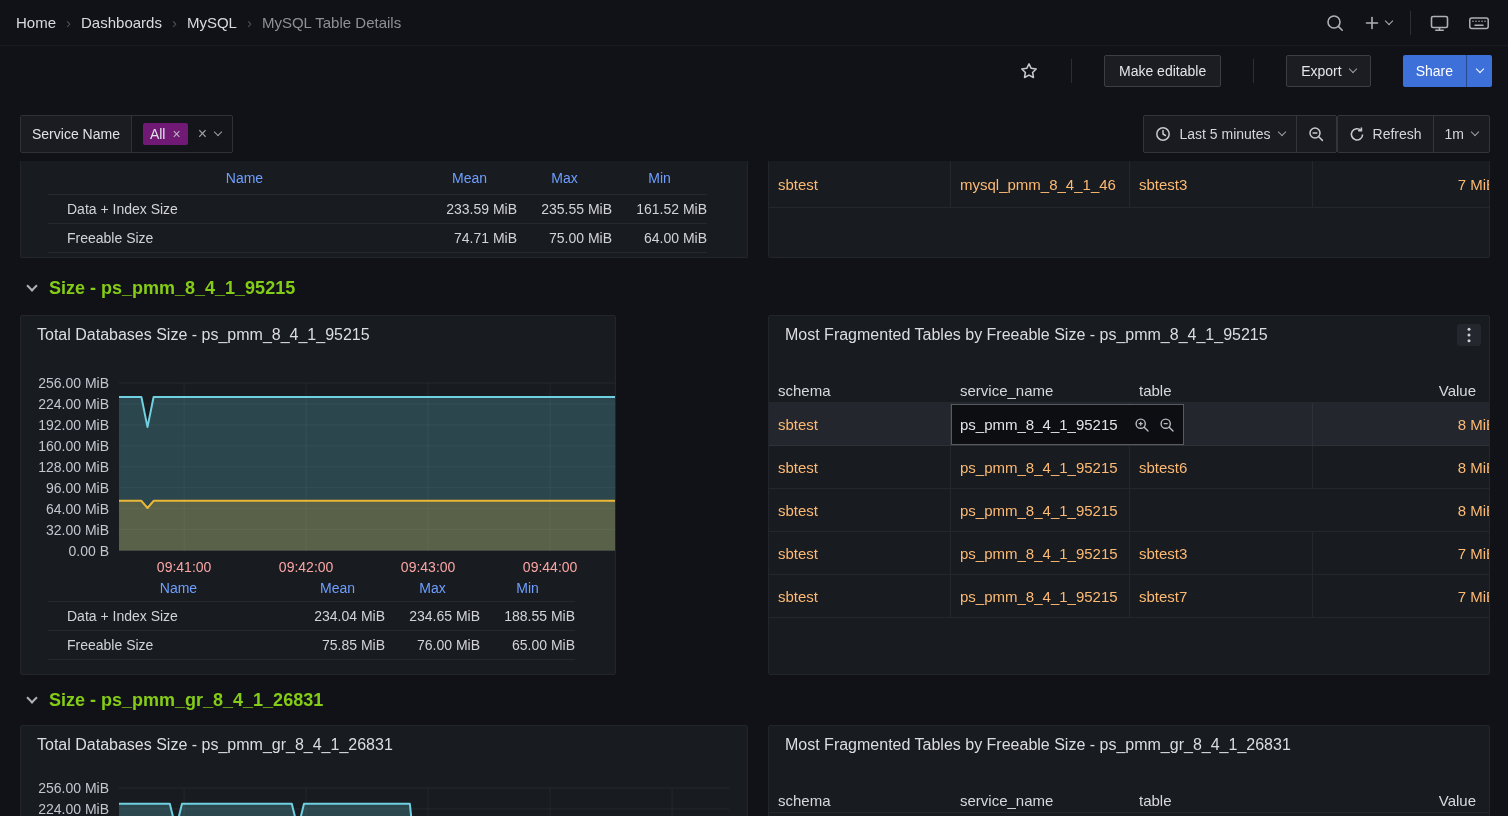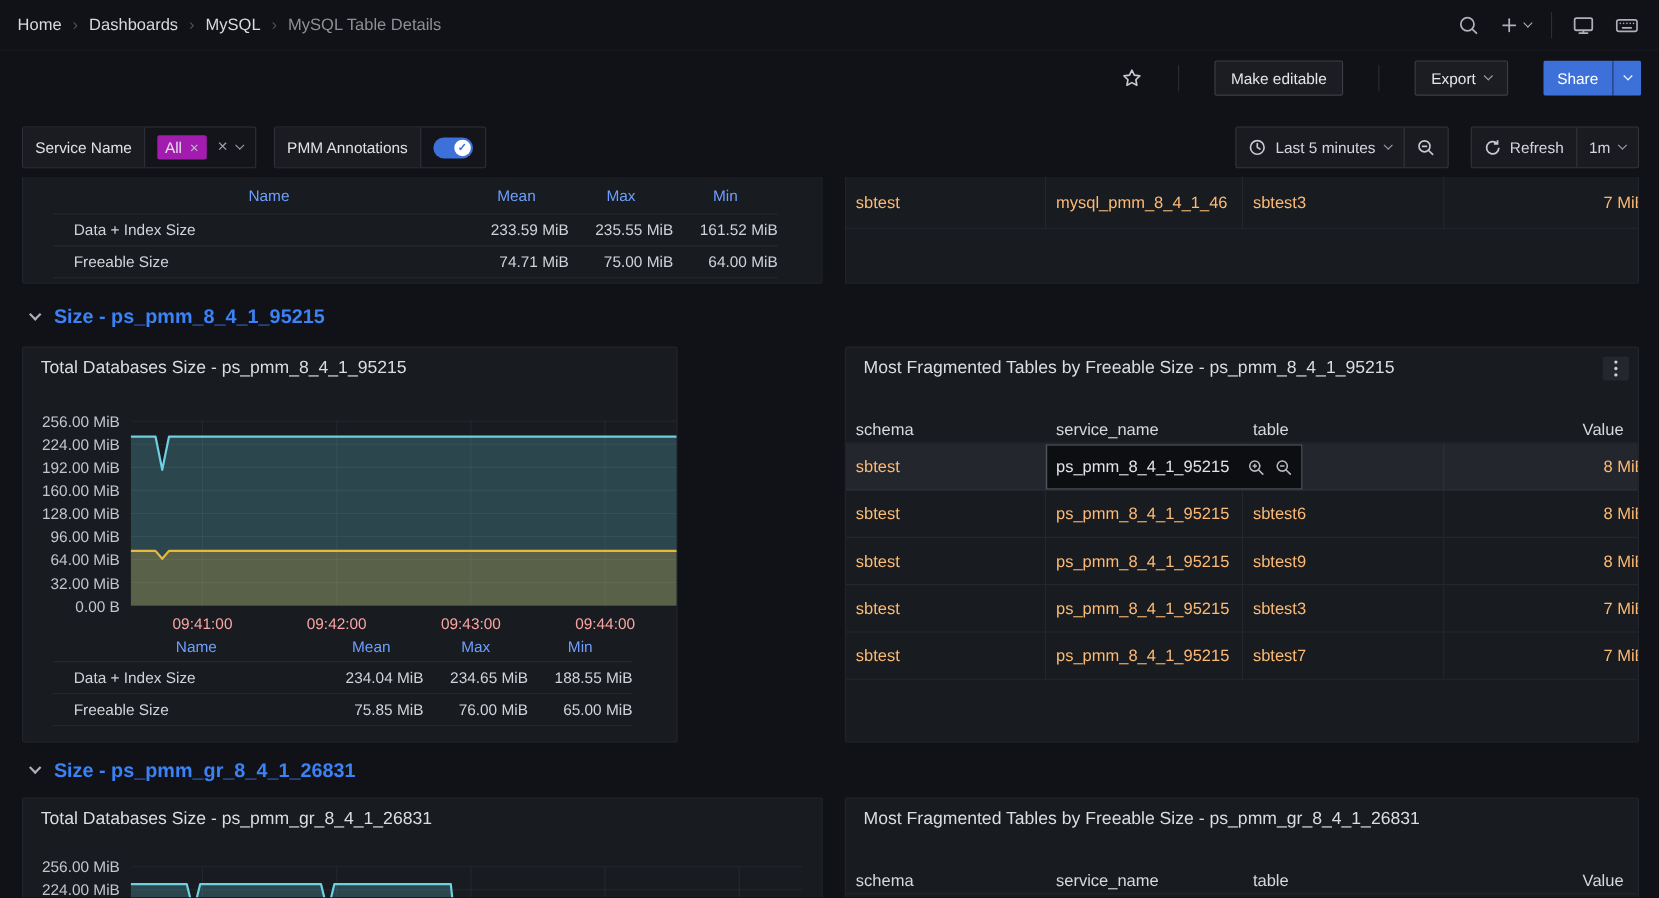--- a/index.html
+++ b/index.html
@@ -39,27 +39,27 @@
        width:26px;display:flex;align-items:center;justify-content:center;color:#fff;}
 
   
   .chev{display:inline-block;width:7px;height:7px;border-right:1.6px solid currentColor;
         border-bottom:1.6px solid currentColor;transform:rotate(45deg);margin-top:-4px;}
   .chev.sm{width:6px;height:6px;}
 
   
   .toolbar{height:60px;padding:19px 18px 0 20px;display:flex;justify-content:space-between;}
   .tb-left{display:flex;gap:16px;}
-  .tb-right{display:flex;gap:20px;}
+  .tb-right{display:flex;gap:0;}
   .ctl{display:flex;height:38px;border:1px solid var(--ctl-border);border-radius:2px;
        background:var(--ctl-bg);align-items:stretch;}
   .ctl .lbl{background:var(--ctl-label);display:flex;align-items:center;padding:0 11px;
        font-size:14px;font-weight:500;color:#e0e1e6;border-right:1px solid var(--ctl-border);}
   .ctl .val{display:flex;align-items:center;gap:8px;padding:0 11px;font-size:15px;color:var(--text-bright);cursor:pointer;}
-  .chip{display:flex;align-items:center;gap:7px;background:#a21caf;border-radius:2px;
+  .chip{display:flex;align-items:center;gap:7px;background:#701a75;border-radius:2px;
         padding:3px 7px;font-size:14px;color:#e0e1e6;cursor:pointer;}
   .chip .x{color:#b7b8bf;font-size:14px;cursor:pointer;}
   .clear-x{color:#9da0a8;font-size:16px;cursor:pointer;margin-left:2px;}
   .toggle{width:36px;height:19px;border-radius:10px;background:var(--accent);position:relative;cursor:pointer;}
   .toggle .knob{position:absolute;right:2px;top:2px;width:15px;height:15px;border-radius:50%;
         background:#fff;color:var(--accent);font-size:10px;font-weight:700;
         display:flex;align-items:center;justify-content:center;}
   .tp{display:flex;height:38px;background:#191b21;border:1px solid #33353b;border-radius:2px;}
   .tp .seg{display:flex;align-items:center;gap:8px;padding:0 11px;font-size:14px;font-weight:500;
         color:#d5d6dd;cursor:pointer;}
@@ -76,21 +76,21 @@
          background:#25272e;display:flex;align-items:center;justify-content:center;cursor:pointer;}
 
   .partial-left{left:20px;top:5px;width:728px;height:97px;}
   .partial-right{left:768px;top:5px;width:722px;height:97px;}
   .p-l1{left:20px;top:159px;width:596px;height:360px;}
   .p-r1{left:768px;top:159px;width:722px;height:360px;}
   .p-l2{left:20px;top:569px;width:728px;height:360px;}
   .p-r2{left:768px;top:569px;width:722px;height:360px;}
 
   .section-header{position:absolute;height:32px;display:flex;align-items:center;gap:13px;
-        left:28px;font-size:18px;font-weight:600;color:#3b82f6;cursor:pointer;}
+        left:28px;font-size:18px;font-weight:600;color:#84cc16;cursor:pointer;}
   .sec1{top:116px;} .sec2{top:528px;}
   .sec-chev{display:inline-block;width:8px;height:8px;border-right:2px solid #b0b1b8;
         border-bottom:2px solid #b0b1b8;transform:rotate(45deg);margin-top:-5px;}
 
   
   .chartmount{position:absolute;inset:0;}
   .ytick{position:absolute;left:0;width:88px;text-align:right;font-size:14px;
          color:#c4c5cf;line-height:16px;}
   .xtick{position:absolute;width:90px;text-align:center;font-size:14px;color:#fca5a5;line-height:16px;}
   svg.plot{position:absolute;overflow:visible;}
@@ -205,28 +205,20 @@
     <div class="tb-left">
       <div class="ctl">
         <span class="lbl">Service Name</span>
         <span class="val">
           <span class="chip">
             <span>All</span>
             <span class="x">×</span>
           </span>
           <span class="clear-x">×</span>
           <span class="chev sm" style="color:#9da0a8;"></span>
-        </span>
-      </div>
-      <div class="ctl">
-        <span class="lbl">PMM Annotations</span>
-        <span class="val">
-          <span class="toggle">
-            <span class="knob">✓</span>
-          </span>
         </span>
       </div>
     </div>
     <div class="tb-right">
       <div class="tp">
         <span class="seg">
           <svg width="16" height="16" viewBox="0 0 16 16">
               <circle cx="8" cy="8" r="6.2" fill="none" stroke="#c7c8d0" stroke-width="1.5"></circle>
               <path d="M8 4.6V8l2.4 1.5" fill="none" stroke="#c7c8d0" stroke-width="1.5" stroke-linecap="round"></path>
             </svg>
@@ -416,21 +408,20 @@
       <span class="fcell c-service">ps_pmm_8_4_1_95215</span>
       <span class="fcell c-table">sbtest6</span>
       <span class="fcell c-value">
               <span>8 MiB</span>
             </span>
 
     </div>
           <div class="frow">
       <span class="fcell c-schema">sbtest</span>
       <span class="fcell c-service">ps_pmm_8_4_1_95215</span>
-      <span class="fcell c-table">sbtest9</span>
       <span class="fcell c-value">
               <span>8 MiB</span>
             </span>
 
     </div>
           <div class="frow">
       <span class="fcell c-schema">sbtest</span>
       <span class="fcell c-service">ps_pmm_8_4_1_95215</span>
       <span class="fcell c-table">sbtest3</span>
       <span class="fcell c-value">

